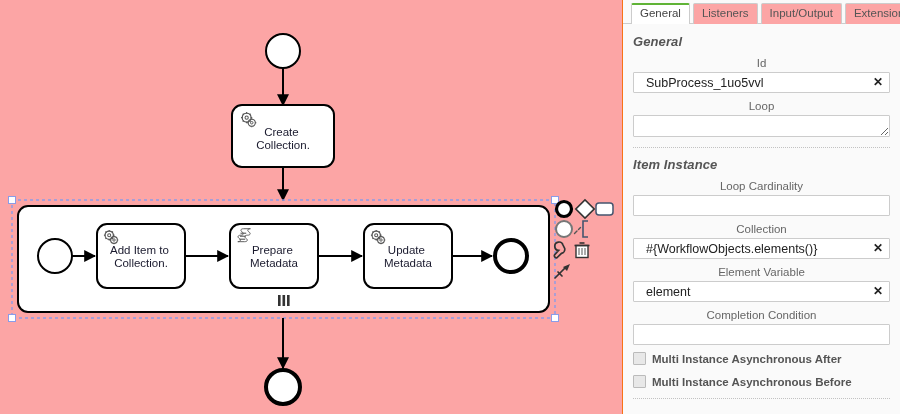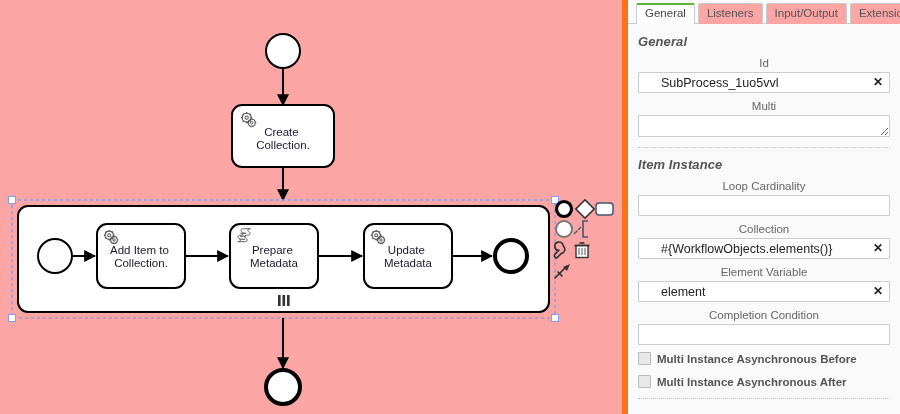--- a/index.html
+++ b/index.html
@@ -28,21 +28,21 @@
   }
   #canvas svg { display: block; }
 
   
   #panel {
     position: absolute;
     left: 622px; top: 0;
     width: 278px;
     height: 414px;
     background: #fafafa;
-    border-left: 6px solid #f97316;
+    border-left: 1px solid #f97316;
     box-sizing: border-box;
     overflow: hidden;
   }
 
   .tabs {
     display: flex;
     align-items: flex-end;
     height: 24px;
     padding-left: 8px;
     box-sizing: border-box;
@@ -93,21 +93,21 @@
     color: #666666;
     margin-bottom: 3px;
     font-weight: normal;
     text-align: center;
   }
   .input-wrap { position: relative; }
   .text-input {
     width: 100%;
     box-sizing: border-box;
     height: 21px;
-    padding: 2px 22px 2px 22px;
+    padding: 2px 22px 2px 12px;
     font-family: "Liberation Sans", sans-serif;
     font-size: 12.5px;
     color: #222222;
     border: 1px solid #cccccc;
     background: #ffffff;
     border-radius: 1px;
     outline: none;
   }
   .clear-btn {
     position: absolute;
@@ -405,21 +405,21 @@
 
     <div class="field">
       <label class="field-label">Id</label>
       <div class="input-wrap">
         <input class="text-input" type="text" value="SubProcess_1uo5vvl" style="">
         <button class="clear-btn">✕</button>
       </div>
     </div>
 
     <div class="field">
-      <label class="field-label">Multi</label>
+      <label class="field-label">Loop</label>
       <textarea class="textarea-input" rows="1" placeholder="" style=""></textarea>
     </div>
 
     <div class="divider"></div>
 
     <div class="group-title">Item Instance</div>
 
     <div class="field">
       <label class="field-label">Loop Cardinality</label>
       <div class="input-wrap">
@@ -445,23 +445,23 @@
 
     <div class="field">
       <label class="field-label">Completion Condition</label>
       <div class="input-wrap">
         <input class="text-input" type="text" value="" style="">
       </div>
     </div>
 
     <div class="check-row">
       <span class="check-box"></span>
-      <span class="check-label">Multi Instance Asynchronous Before</span>
+      <span class="check-label">Multi Instance Asynchronous After</span>
     </div>
 
     <div class="check-row">
       <span class="check-box"></span>
-      <span class="check-label">Multi Instance Asynchronous After</span>
+      <span class="check-label">Multi Instance Asynchronous Before</span>
     </div>
 
     <div class="bottom-divider"></div>
   </div>
 </div>
 
 </body></html>

